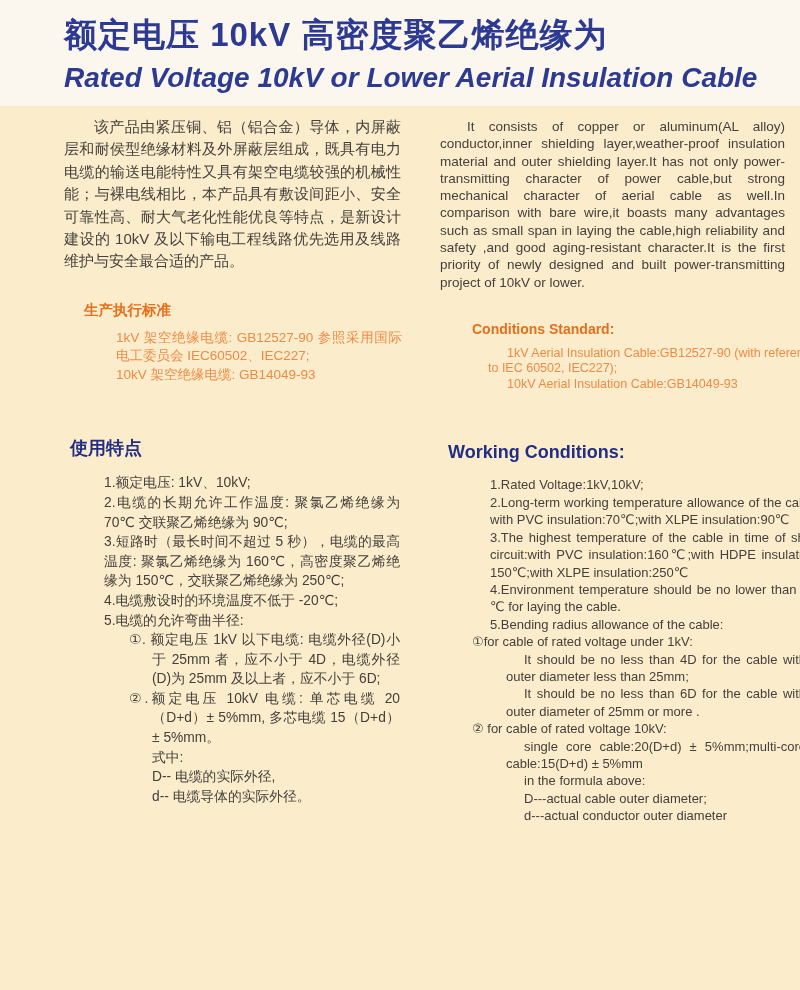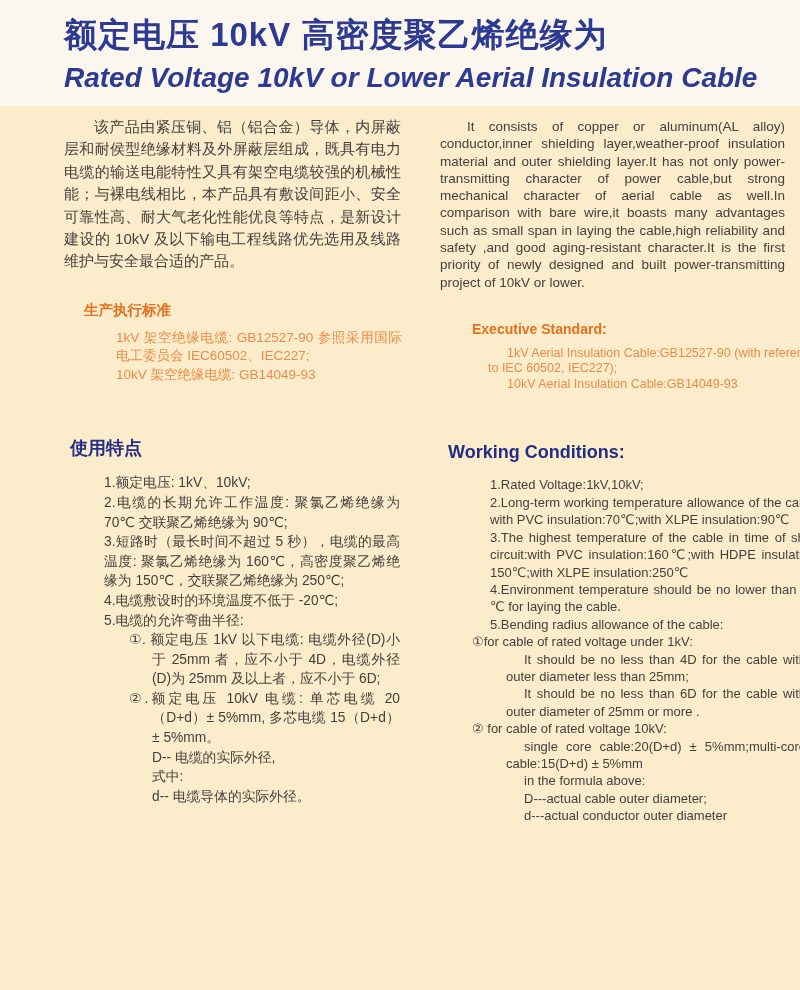--- a/index.html
+++ b/index.html
@@ -84,32 +84,32 @@
     <div class="feat feat-zh">
       <div class="feat-heading">使用特点</div>
       <div class="feat-items">
           <div class="ln it0">1.额定电压: 1kV、10kV;</div>
           <div class="ln it0">2.电缆的长期允许工作温度: 聚氯乙烯绝缘为 70℃ 交联聚乙烯绝缘为 90℃;</div>
           <div class="ln it0">3.短路时（最长时间不超过 5 秒），电缆的最高温度: 聚氯乙烯绝缘为 160℃，高密度聚乙烯绝缘为 150℃，交联聚乙烯绝缘为 250℃;</div>
           <div class="ln it0">4.电缆敷设时的环境温度不低于 -20℃;</div>
           <div class="ln it0">5.电缆的允许弯曲半径:</div>
           <div class="ln c1">①. 额定电压 1kV 以下电缆: 电缆外径(D)小于 25mm 者，应不小于 4D，电缆外径(D)为 25mm 及以上者，应不小于 6D;</div>
           <div class="ln c1">②.额定电压 10kV 电缆: 单芯电缆 20（D+d）± 5%mm, 多芯电缆 15（D+d）± 5%mm。</div>
+          <div class="ln deep">式中:</div>
           <div class="ln deep">D-- 电缆的实际外径,</div>
-          <div class="ln deep">式中:</div>
           <div class="ln deep">d-- 电缆导体的实际外径。</div>
         </div>
     </div>
   </div>
 
   <div class="col col-right">
     <p class="intro intro-en">It consists of copper or aluminum(AL alloy) conductor,inner shielding layer,weather-proof insulation material and outer shielding layer.It has not only power-transmitting character of power cable,but strong mechanical character of aerial cable as well.In comparison with bare wire,it boasts many advantages such as small span in laying the cable,high reliability and safety ,and good aging-resistant character.It is the first priority of newly designed and built power-transmitting project of 10kV or lower.</p>
 
     <div class="std std-en">
-      <div class="std-heading">Executive Standard:</div>
+      <div class="std-heading">Conditions Standard:</div>
       <div class="std-lines">
           <div class="ln s1">1kV Aerial Insulation Cable:GB12527-90 (with reference to IEC 60502, IEC227);</div>
           <div class="ln s1">10kV Aerial Insulation Cable:GB14049-93</div>
         </div>
     </div>
 
     <div class="feat feat-en">
       <div class="feat-heading">Working Conditions:</div>
       <div class="feat-items">
           <div class="ln it0">1.Rated Voltage:1kV,10kV;</div>

